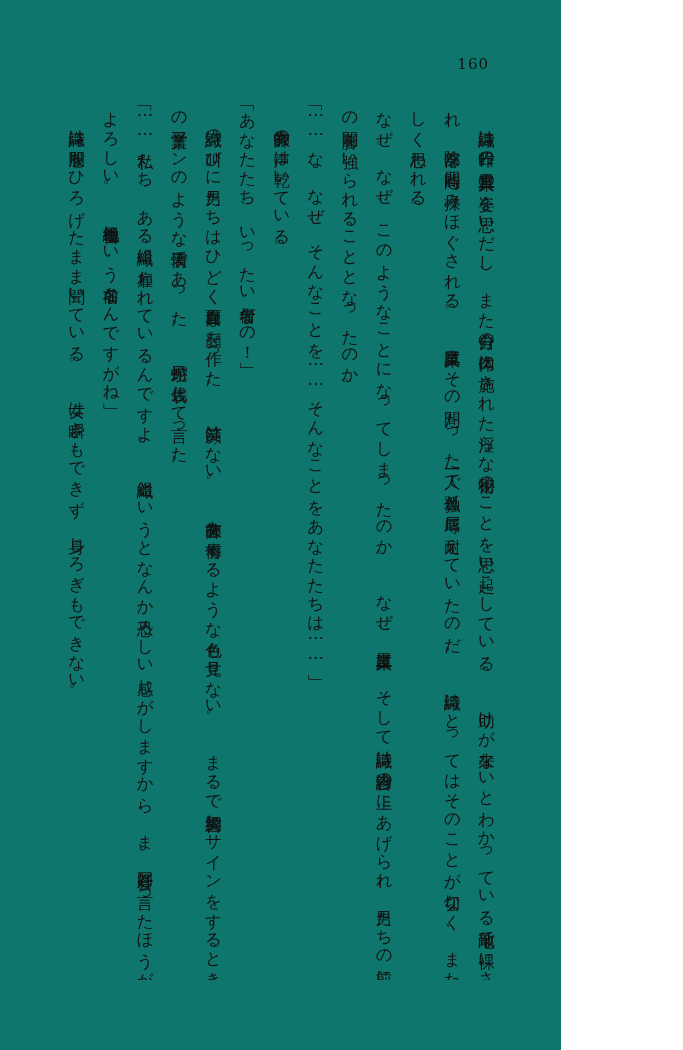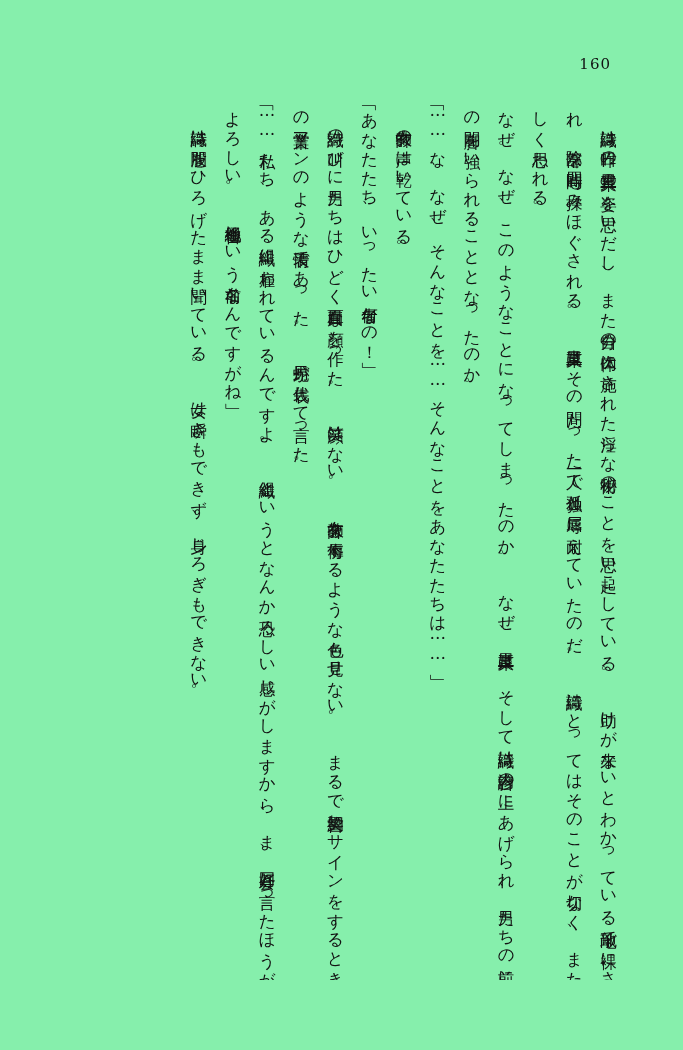--- a/index.html
+++ b/index.html
@@ -9,23 +9,23 @@
   }
   body {
     width: 683px;
     height: 1050px;
     overflow: hidden;
     font-family: "DejaVu Serif", "Liberation Serif", serif;
     color: #1a1a1a;
   }
   .page {
     position: relative;
-    width: 683px;
+    width: 561px;
     height: 1050px;
-    background: #86efac;
+    background: #0f766e;
     box-sizing: border-box;
     text-decoration: underline;
   }
   .page-number {
     position: absolute;
     top: 55px;
     right: 72px;
     font-family: "DejaVu Serif", "Liberation Serif", serif;
     font-size: 15px;
     letter-spacing: 1px;

